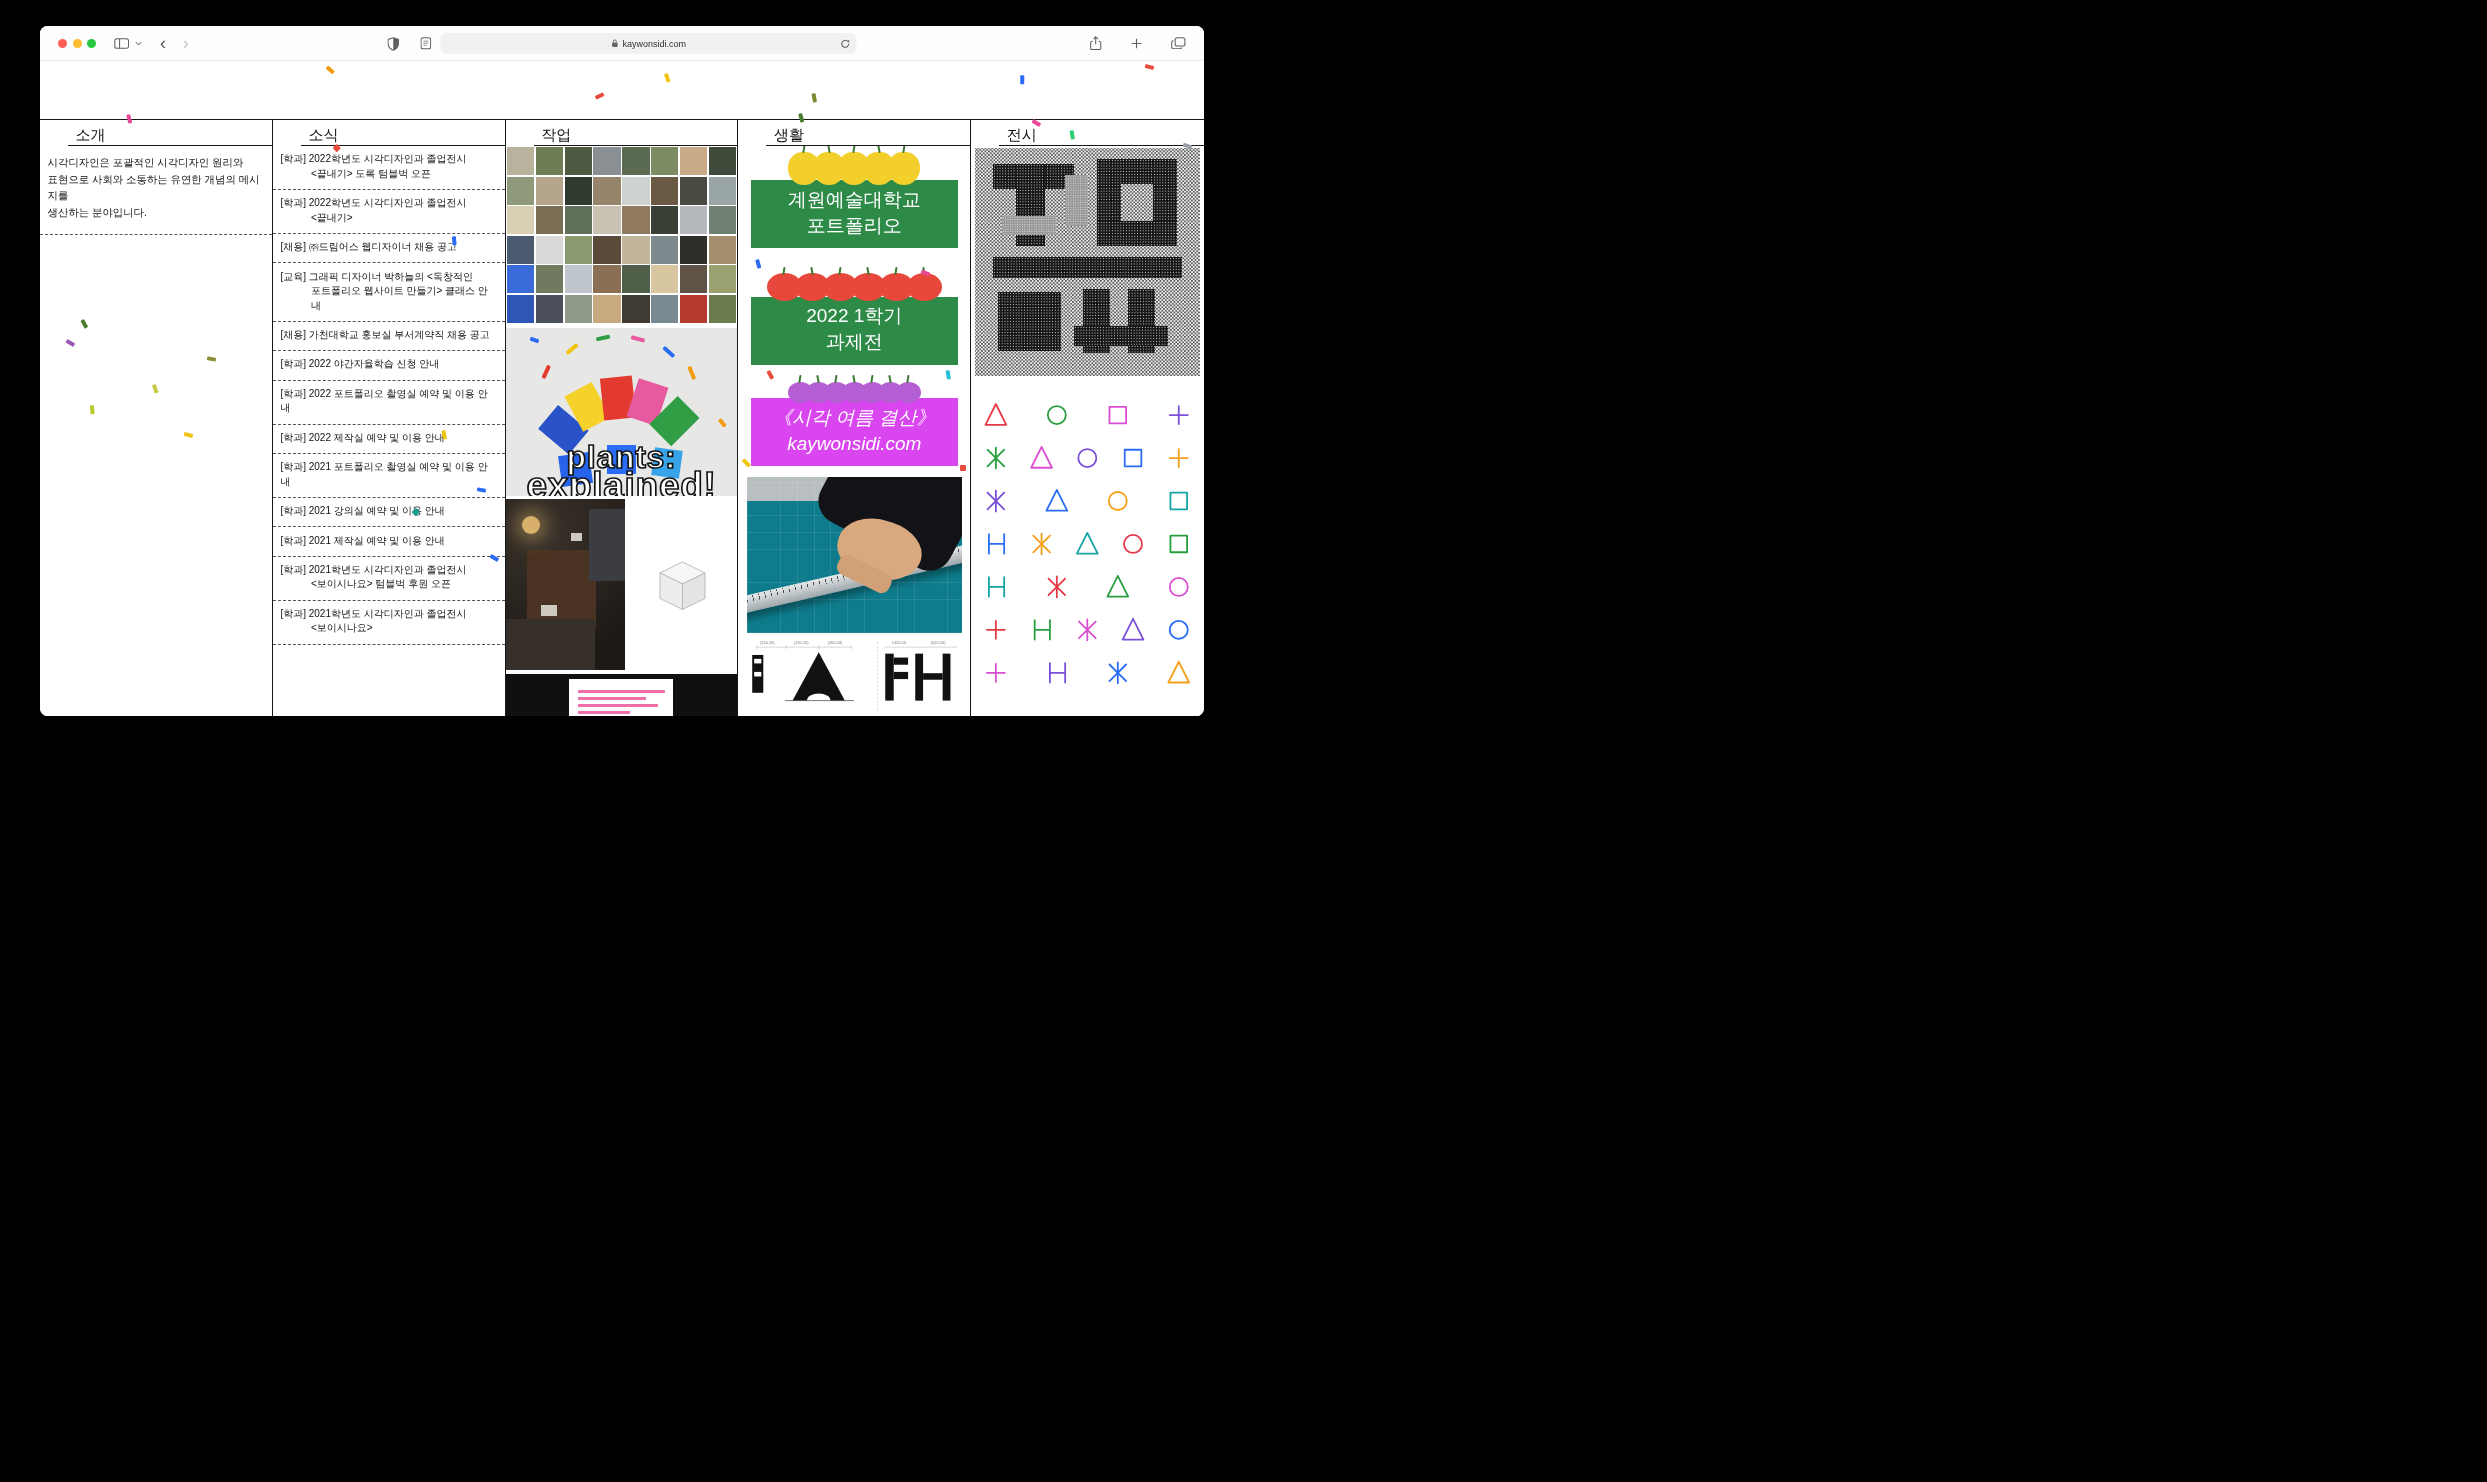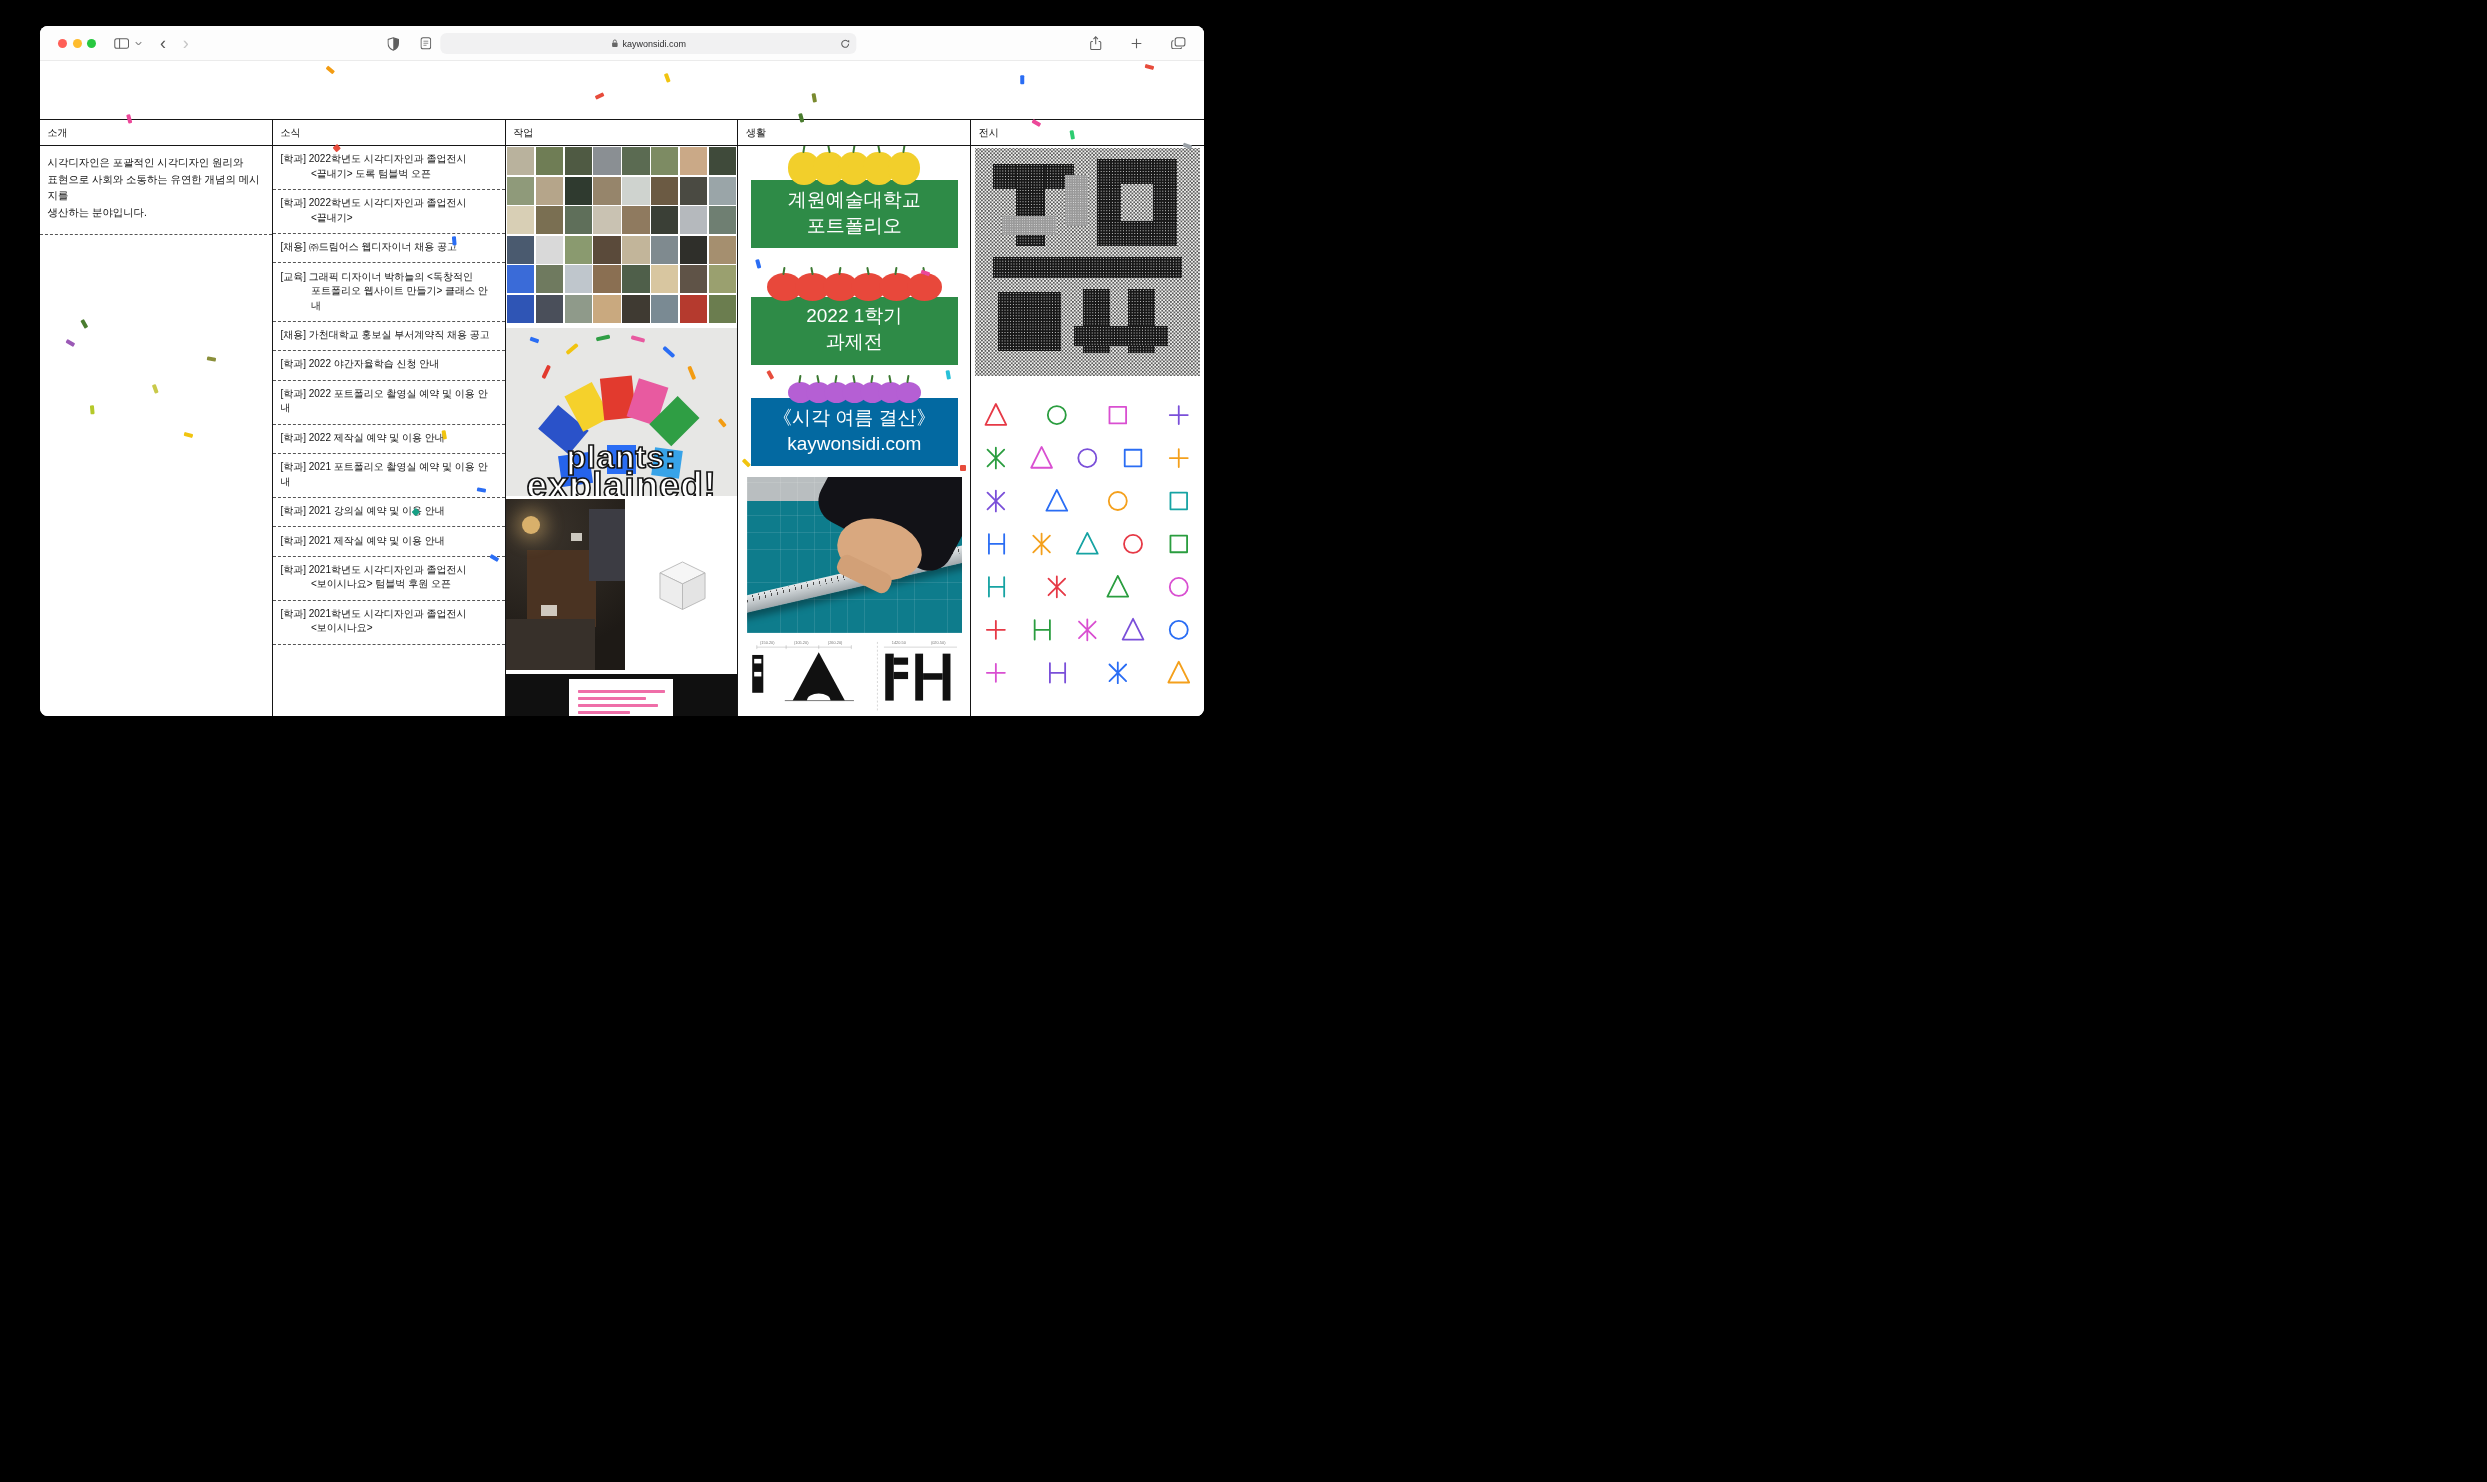--- a/index.html
+++ b/index.html
@@ -40,21 +40,21 @@
   
   .content { position:absolute; top:35px; left:0; right:0; bottom:0; background:#fff; overflow:hidden; }
   .pagehead { padding:11px 8.3px 0 8.3px; }
   .pagehead div { font-size:11.8px; line-height:18px; color:#0c0c0c; }
   .grid {
     position:absolute; top:58px; left:0; right:0; bottom:0;
     display:grid; grid-template-columns:repeat(5,1fr); border-top:0.7px solid #161616;
   }
   .col { border-right:0.7px solid #161616; display:flex; flex-direction:column; min-width:0; overflow:hidden; }
   .col:last-child { border-right:none; }
-  .colhead { flex:none; height:26px; padding:6.2px 7.6px; font-size:10px; border-bottom:0.7px solid #161616; }
+  .colhead { flex:none; height:26px; padding:6.2px 7.6px; font-size:15px; border-bottom:0.7px solid #161616;margin-left:28px; }
   .colbody { flex:1; position:relative; overflow:hidden; display:flex; flex-direction:column; }
   
   .introtext { padding:9px 7.6px 11.8px; font-size:10.4px; line-height:16.7px; border-bottom:0.7px dashed #555; }
   
   .news { list-style:none; }
   .news li { padding:6.2px 7.6px 7.6px; border-bottom:0.7px dashed #555; font-size:10px; line-height:14.6px; cursor:pointer; }
   .news .l2 { padding-left:30.5px; }
   .news .l2:empty { display:none; }
   
   .collage {
@@ -420,21 +420,21 @@
           <div class="banner banner3">
             <div class="fruitrow grapes">
               <div class="fruit" style="background: rgb(181, 95, 212);"></div>
                 <div class="fruit" style="background: rgb(181, 95, 212);"></div>
                 <div class="fruit" style="background: rgb(181, 95, 212);"></div>
                 <div class="fruit" style="background: rgb(181, 95, 212);"></div>
                 <div class="fruit" style="background: rgb(181, 95, 212);"></div>
                 <div class="fruit" style="background: rgb(181, 95, 212);"></div>
                 <div class="fruit" style="background: rgb(181, 95, 212);"></div>
             </div>
-            <div class="greenrect" style="background: #0369a1;">
+            <div class="greenrect" style="background: #d946ef; font-style: italic;">
               <div>《시각 여름 결산》</div>
               <div>kaywonsidi.com</div>
             </div>
           </div>
           <div class="matphoto">
             <div class="mp-top"></div>
             <div class="mp-ruler"></div>
             <div class="mp-arm"></div>
             <div class="mp-hand"></div>
           </div>

